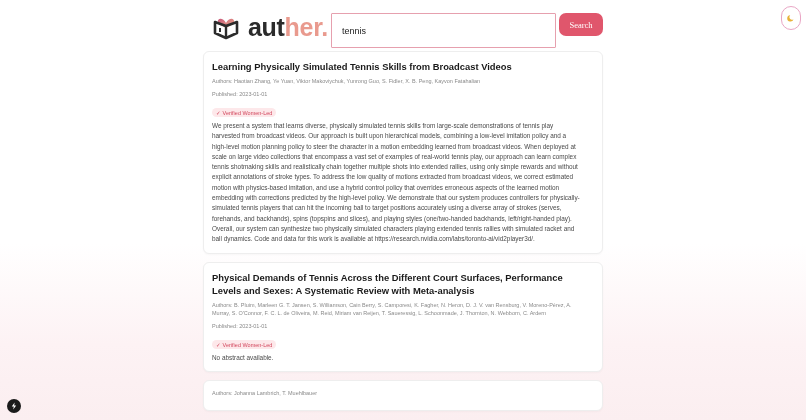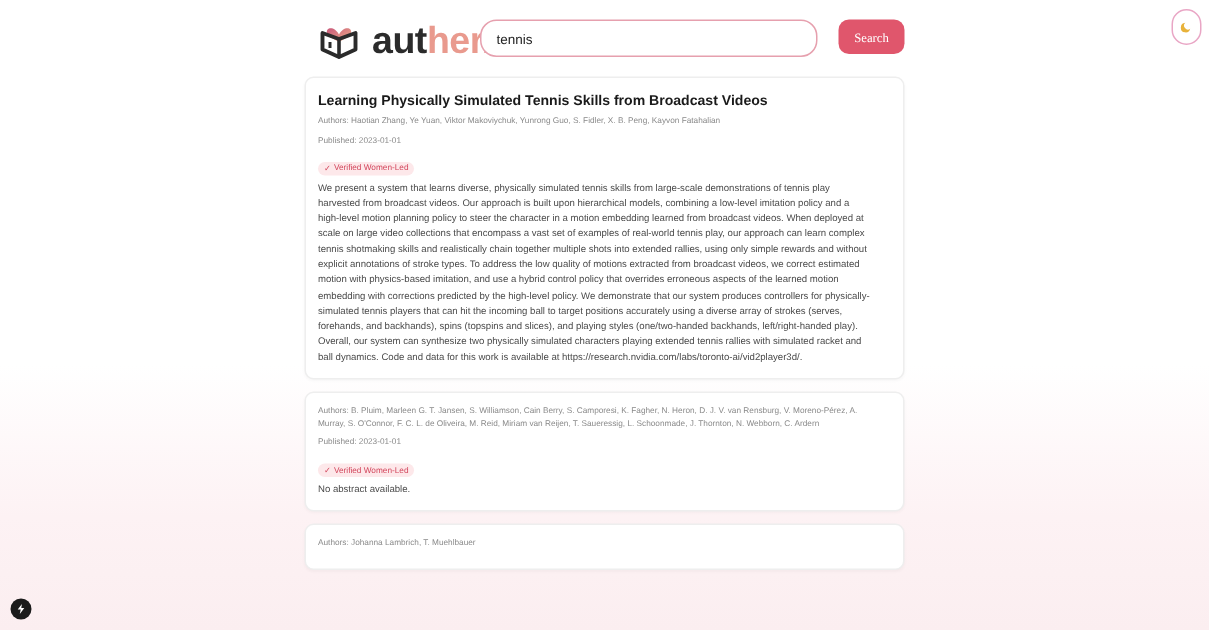--- a/index.html
+++ b/index.html
@@ -15,22 +15,22 @@
       display: flex; align-items: center;
     }
     .logo { display: flex; align-items: flex-end; height: 30px; }
     .logo-icon { width: 28px; height: 28px; margin-right: 8px; }
     .logo-text {
       font-size: 25px; font-weight: 700; letter-spacing: -0.3px; line-height: 1;
     }
     .logo-text .aut { color: #2b2b2b; }
     .logo-text .her { color: #e99a8e; }
     .search-input {
-      position: absolute; left: 108px; top: 3px; width: 225px; height: 25px;
-      border: 1.5px solid #e6a0ae; border-radius: 11px; background: #fff;
+      position: absolute; left: 119px; top: 3px; width: 225px; height: 35px;
+      border: 1.5px solid #e6a0ae; border-radius: 1px; background: #fff;
       font-family: "Liberation Sans", sans-serif; font-size: 9px; color: #222;
       padding: 0 10px; outline: none;
     }
     .search-btn {
       position: absolute; left: 347px; top: 3px; width: 44px; height: 23px;
       background: #e0566c; color: #fff; border: none; border-radius: 7px;
       font-family: Liberation Serif, serif; font-size: 8.5px;
     }
     .theme-toggle {
       position: absolute; left: 781px; top: 6px; width: 20px; height: 24px;
@@ -97,20 +97,21 @@
     <div class="authors">Authors: Haotian Zhang, Ye Yuan, Viktor Makoviychuk, Yunrong Guo, S. Fidler, X. B. Peng, Kayvon Fatahalian</div>
     <div class="published">Published: 2023-01-01</div>
     <div class="badge">
         <span class="check">✓</span>
         <span>Verified Women-Led</span>
       </div>
     <p class="abstract">We present a system that learns diverse, physically simulated tennis skills from large-scale demonstrations of tennis play harvested from broadcast videos. Our approach is built upon hierarchical models, combining a low-level imitation policy and a high-level motion planning policy to steer the character in a motion embedding learned from broadcast videos. When deployed at scale on large video collections that encompass a vast set of examples of real-world tennis play, our approach can learn complex tennis shotmaking skills and realistically chain together multiple shots into extended rallies, using only simple rewards and without explicit annotations of stroke types. To address the low quality of motions extracted from broadcast videos, we correct estimated motion with physics-based imitation, and use a hybrid control policy that overrides erroneous aspects of the learned motion embedding with corrections predicted by the high-level policy. We demonstrate that our system produces controllers for physically-simulated tennis players that can hit the incoming ball to target positions accurately using a diverse array of strokes (serves, forehands, and backhands), spins (topspins and slices), and playing styles (one/two-handed backhands, left/right-handed play). Overall, our system can synthesize two physically simulated characters playing extended tennis rallies with simulated racket and ball dynamics. Code and data for this work is available at https://research.nvidia.com/labs/toronto-ai/vid2player3d/.</p>
   </div>
 
   <div class="card">
+    <h2 class="title">Physical Demands of Tennis Across the Different Court Surfaces, Performance Levels and Sexes: A Systematic Review with Meta-analysis</h2>
     <div class="authors">Authors: B. Pluim, Marleen G. T. Jansen, S. Williamson, Cain Berry, S. Camporesi, K. Fagher, N. Heron, D. J. V. van Rensburg, V. Moreno-Pérez, A. Murray, S. O'Connor, F. C. L. de Oliveira, M. Reid, Miriam van Reijen, T. Saueressig, L. Schoonmade, J. Thornton, N. Webborn, C. Ardern</div>
     <div class="published">Published: 2023-01-01</div>
     <div class="badge">
         <span class="check">✓</span>
         <span>Verified Women-Led</span>
       </div>
     <p class="abstract">No abstract available.</p>
   </div>
 
   <div class="card">

